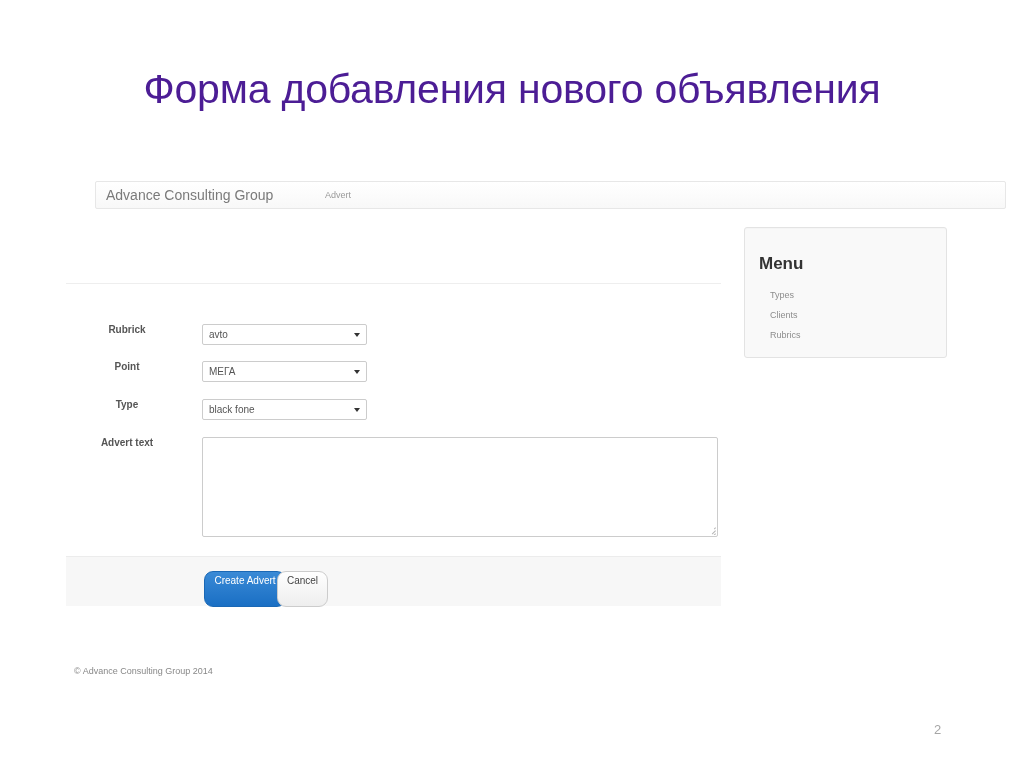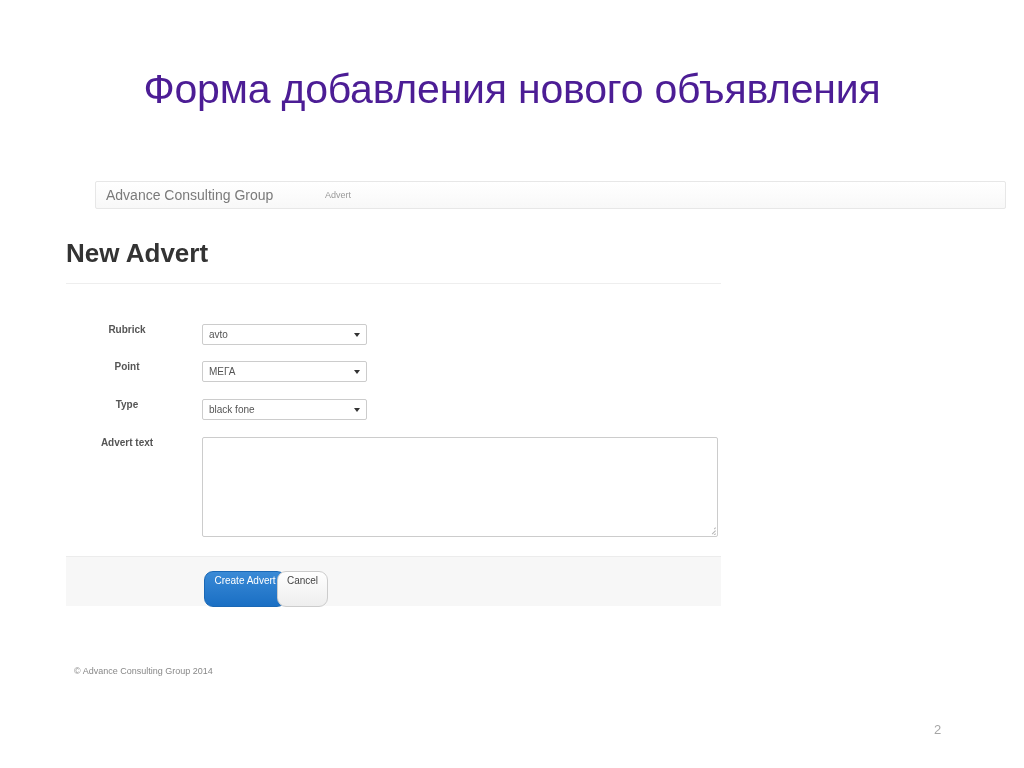--- a/index.html
+++ b/index.html
@@ -259,21 +259,20 @@
 
 <div class="slide-title">Форма добавления нового объявления</div>
 
 <div class="app-shot">
 
   <div class="navbar">
     <div class="navbar-brand">Advance Consulting Group</div>
     <div class="navbar-link">Advert</div>
   </div>
 
-  <div class="page-heading">New Advert</div>
   <div class="heading-rule"></div>
 
   <div class="form-area">
 
     <div class="form-row" style="top:24px;">
       <div class="form-label">Rubrick</div>
       <div class="form-select">
         <span>avto</span>
         <span class="select-arrow"></span>
       </div>
@@ -306,17 +305,23 @@
         </span>
       </div>
     </div>
   </div>
 
   <div class="form-footer">
     <div class="btn btn-primary">Create Advert</div>
     <div class="btn btn-default">Cancel</div>
   </div>
 
+  <div class="sidebar-panel">
+    <div class="sidebar-title">Menu</div>
+    <div class="sidebar-link" style="top:62px;">Types</div>
+    <div class="sidebar-link" style="top:82px;">Clients</div>
+    <div class="sidebar-link" style="top:102px;">Rubrics</div>
+  </div>
 
   <div class="page-footer">© Advance Consulting Group 2014</div>
 </div>
 
 <div class="slide-page-num">2</div>
 
 </body></html>

